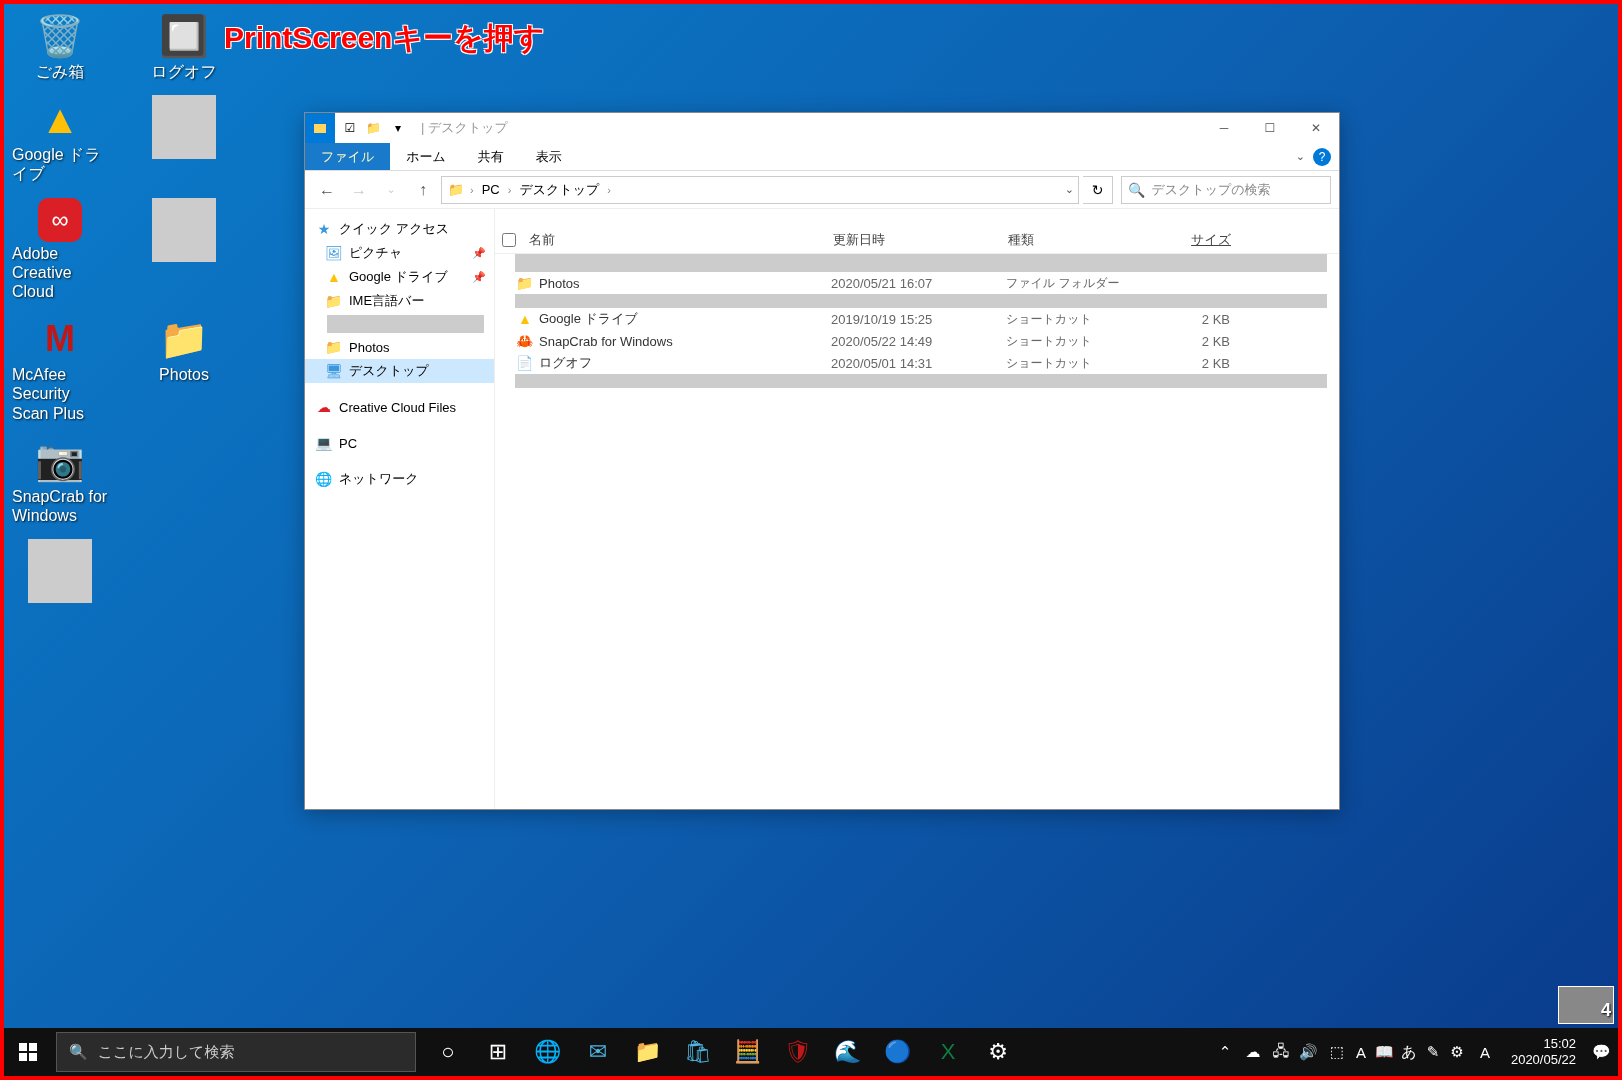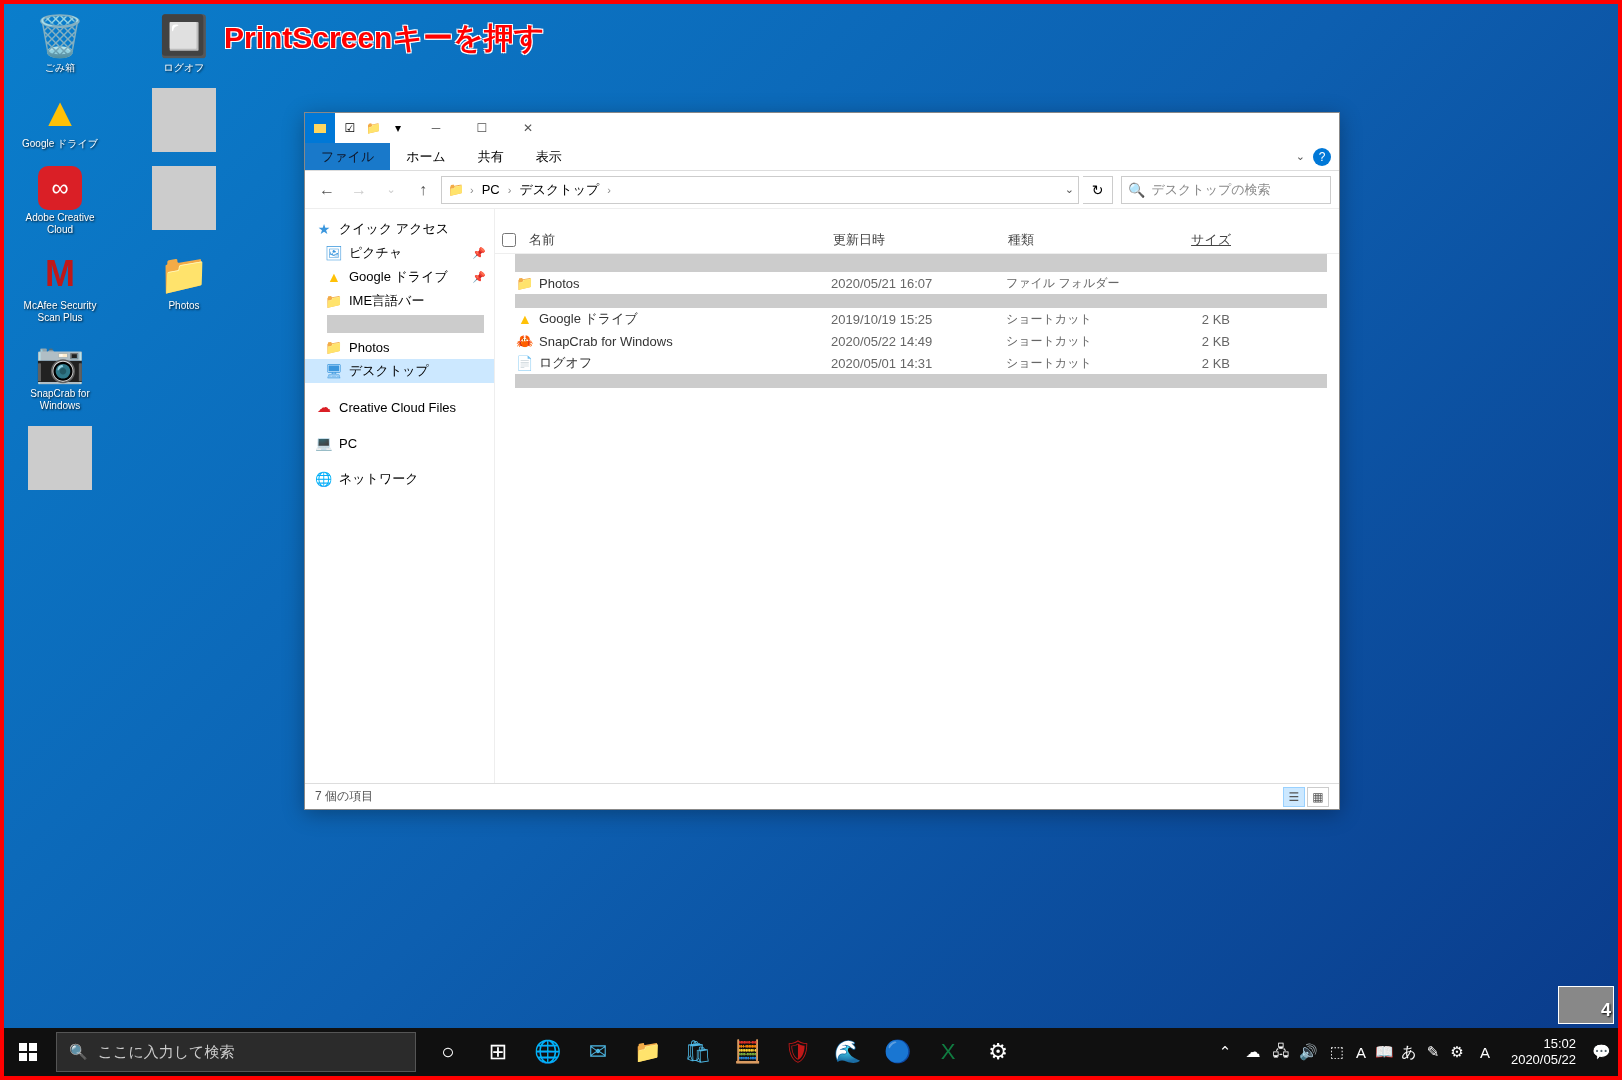--- a/index.html
+++ b/index.html
@@ -5,37 +5,37 @@
 * { margin: 0; padding: 0; box-sizing: border-box; font-family: "Yu Gothic UI", "Meiryo", sans-serif; }
 body { width: 1622px; height: 1080px; background: linear-gradient(135deg, #0a7ecc 0%, #0d5fb0 50%, #0a3a8a 100%); overflow: hidden; position: relative; border: 4px solid #ff0000; }
 
 .annotation { position: absolute; top: 14px; left: 220px; font-size: 30px; font-weight: bold; color: #ff0000; text-shadow: 1px 1px 0 #fff, -1px -1px 0 #fff, 1px -1px 0 #fff, -1px 1px 0 #fff; }
 
 
 .desktop-icons { position: absolute; top: 8px; left: 8px; display: flex; flex-direction: column; gap: 14px; }
 .desktop-row { display: flex; gap: 28px; }
 .desktop-icon { width: 96px; display: flex; flex-direction: column; align-items: center; cursor: pointer; }
 .desktop-icon .icon-img { width: 48px; height: 48px; display: flex; align-items: center; justify-content: center; font-size: 40px; }
-.desktop-icon .label { color: #fff; font-size: 10px; text-align: center; text-shadow: 1px 1px 2px rgba(0,0,0,0.8); margin-top: 2px; line-height: 1.2; }
+.desktop-icon .label { color: #fff; font-size: 16px; text-shadow: 1px 1px 2px rgba(0,0,0,0.8); margin-top: 2px; line-height: 1.2; }
 .placeholder-box { width: 64px; height: 64px; background: #ccc; }
 
 
 .explorer { position: absolute; top: 108px; left: 300px; width: 1036px; height: 698px; background: #fff; border: 1px solid #888; display: flex; flex-direction: column; box-shadow: 0 4px 20px rgba(0,0,0,0.3); }
 
 .titlebar { height: 30px; display: flex; align-items: center; background: #fff; }
 .titlebar .app-icon { width: 30px; height: 30px; background: #0078d7; display: flex; align-items: center; justify-content: center; }
 .titlebar .qat { display: flex; gap: 2px; padding: 0 4px; align-items: center; }
 .titlebar .qat-btn { width: 22px; height: 22px; display: flex; align-items: center; justify-content: center; font-size: 12px; }
 .titlebar .title { flex: 1; font-size: 13px; color: #999; padding-left: 8px; }
 .titlebar .win-controls { display: flex; }
 .titlebar .win-btn { width: 46px; height: 30px; display: flex; align-items: center; justify-content: center; font-size: 12px; color: #555; }
 
 .ribbon-tabs { height: 28px; display: flex; align-items: stretch; border-bottom: 1px solid #ddd; }
 .ribbon-tab { padding: 0 16px; font-size: 13px; display: flex; align-items: center; cursor: pointer; }
-.ribbon-tab.file { background: #1979ca; color: #0f172a; }
+.ribbon-tab.file { background: #1979ca; color: #fef9c3; }
 .ribbon-help { margin-left: auto; display: flex; align-items: center; padding-right: 8px; gap: 8px; }
 .help-icon { width: 18px; height: 18px; border-radius: 50%; background: #0078d7; color: #fff; font-size: 12px; display: flex; align-items: center; justify-content: center; }
 
 .nav-bar { height: 38px; display: flex; align-items: center; padding: 4px 8px; gap: 4px; border-bottom: 1px solid #eee; }
 .nav-btn { width: 28px; height: 28px; display: flex; align-items: center; justify-content: center; color: #555; font-size: 16px; cursor: pointer; }
 .nav-btn.disabled { color: #ccc; }
 .breadcrumb { flex: 1; height: 28px; border: 1px solid #ccc; display: flex; align-items: center; padding: 0 4px; font-size: 13px; gap: 4px; }
 .breadcrumb .folder-icon-small { width: 20px; display: flex; align-items: center; justify-content: center; }
 .breadcrumb .crumb { padding: 0 4px; cursor: pointer; }
 .breadcrumb .sep { color: #888; font-size: 11px; }
@@ -159,20 +159,21 @@
       <svg width="16" height="16">
           <rect width="16" height="16" fill="#0078d7"></rect>
           <rect x="2" y="4" width="12" height="9" fill="#ffd75e"></rect>
         </svg>
     </div>
     <div class="qat">
       <div class="qat-btn">☑</div>
       <div class="qat-btn" style="color:#e6a23c;">📁</div>
       <div class="qat-btn">▾</div>
     </div>
+    <div class="title">| <span>デスクトップ</span></div>
     <div class="win-controls">
       <div class="win-btn">─</div>
       <div class="win-btn">☐</div>
       <div class="win-btn close">✕</div>
     </div>
   </div>
 
   <div class="ribbon-tabs">
     <div class="ribbon-tab file">ファイル</div>
     <div class="ribbon-tab">ホーム</div>
@@ -290,27 +291,20 @@
         <span class="icon">📄</span>
         <span class="fname">ログオフ</span>
         <span class="fdate">2020/05/01 14:31</span>
         <span class="ftype">ショートカット</span>
         <span class="fsize">2 KB</span>
       </div>
       <div class="file-gap2"></div>
     </div>
   </div>
 
-  <div class="statusbar">
-    <span>7 個の項目</span>
-    <div class="views">
-      <div class="view-btn active">☰</div>
-      <div class="view-btn">▦</div>
-    </div>
-  </div>
 </div>
 
 <div class="overlay-thumbs">
   <div class="overlay-thumb">
     <div class="overlay-count">4</div>
   </div>
 </div>
 
 <div class="taskbar">
   <div class="start-btn">

